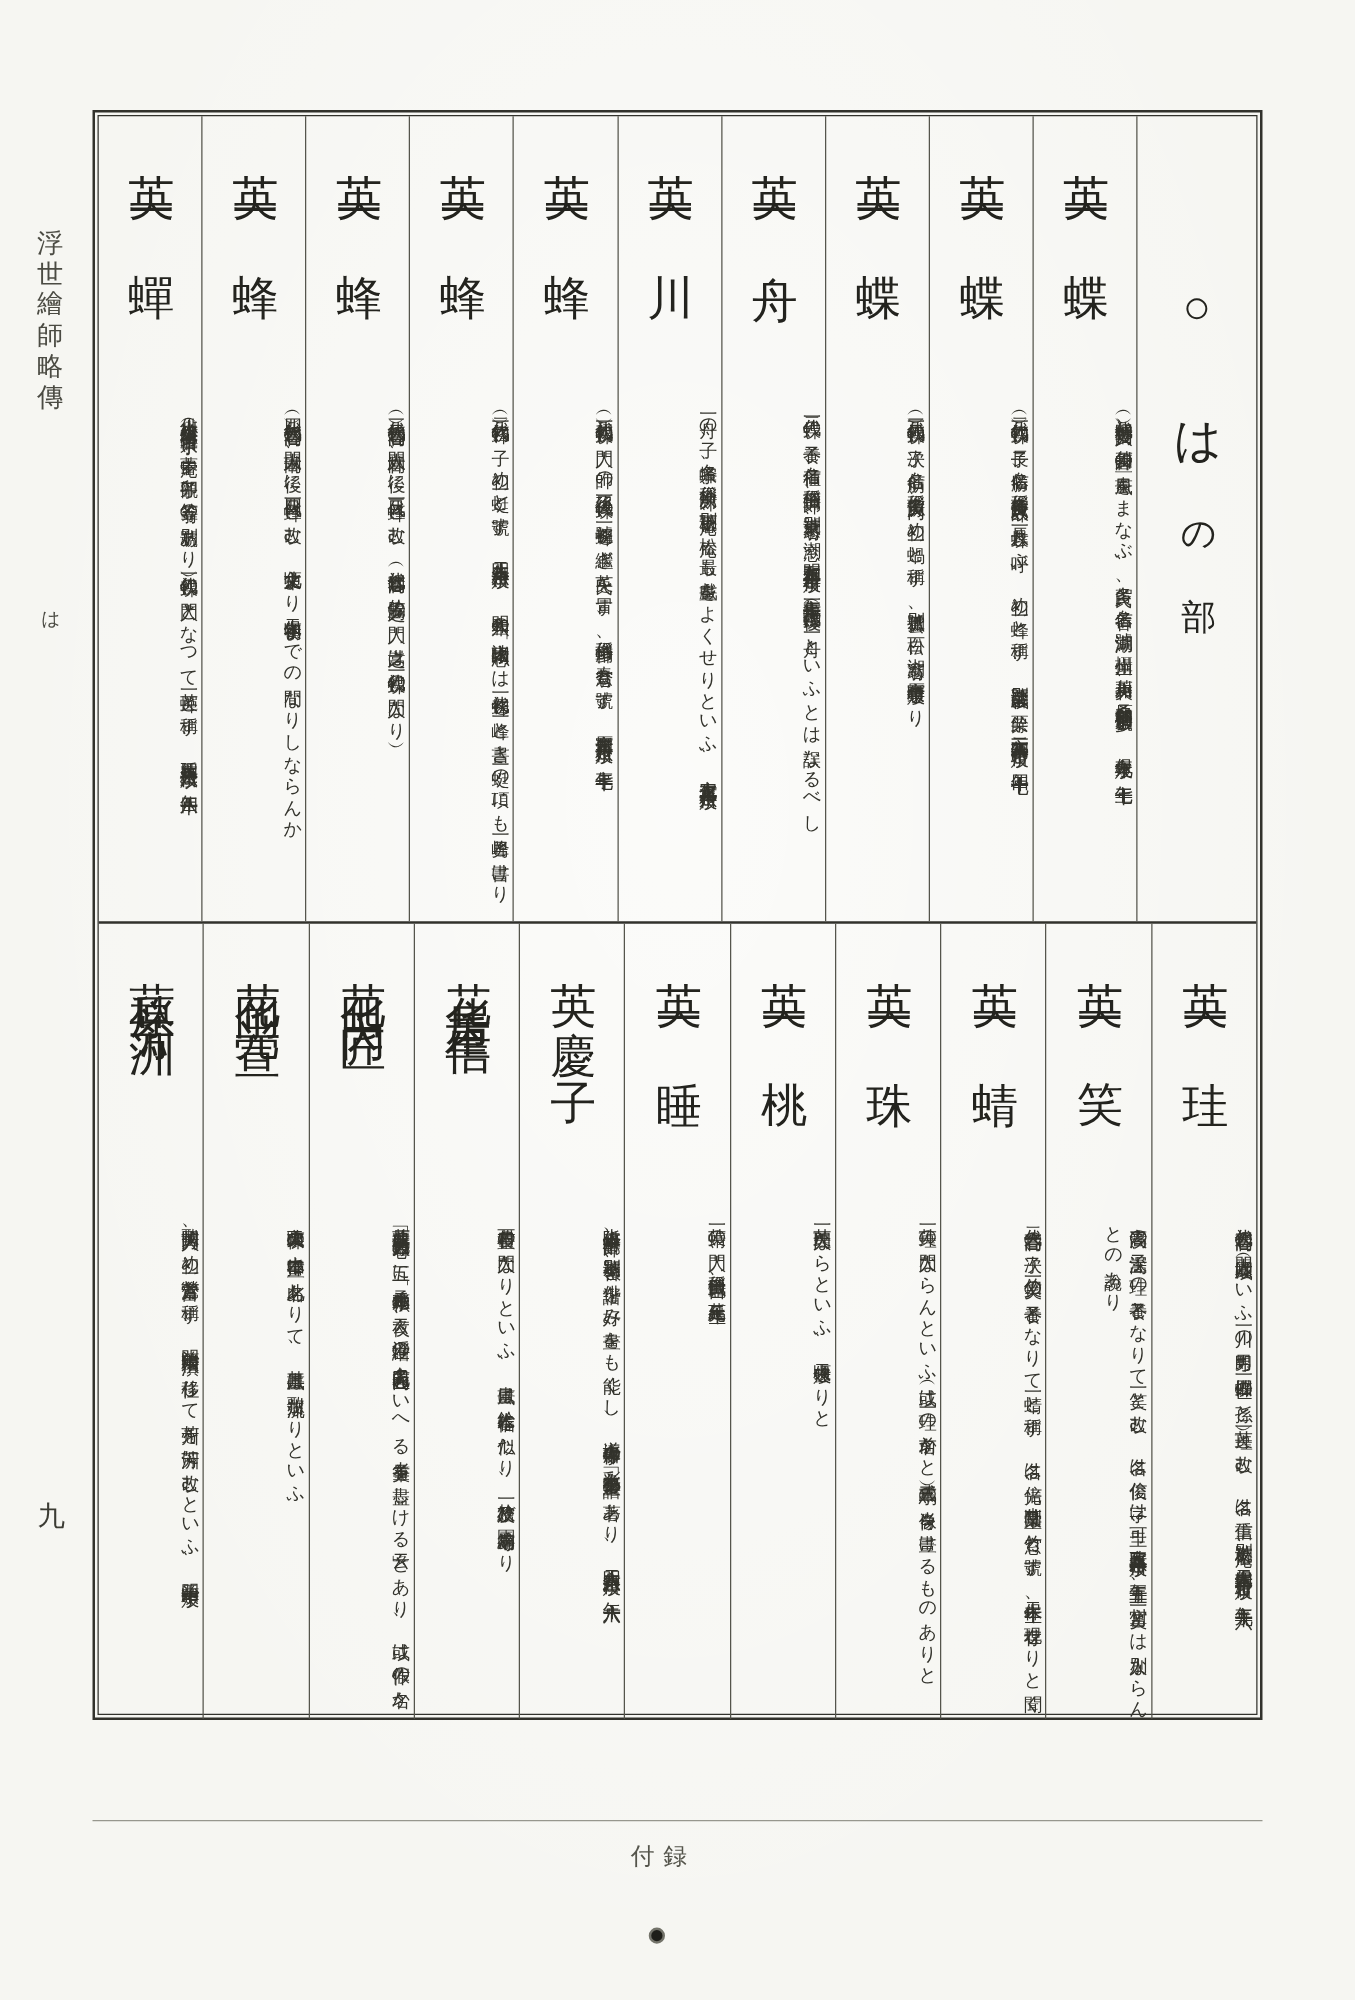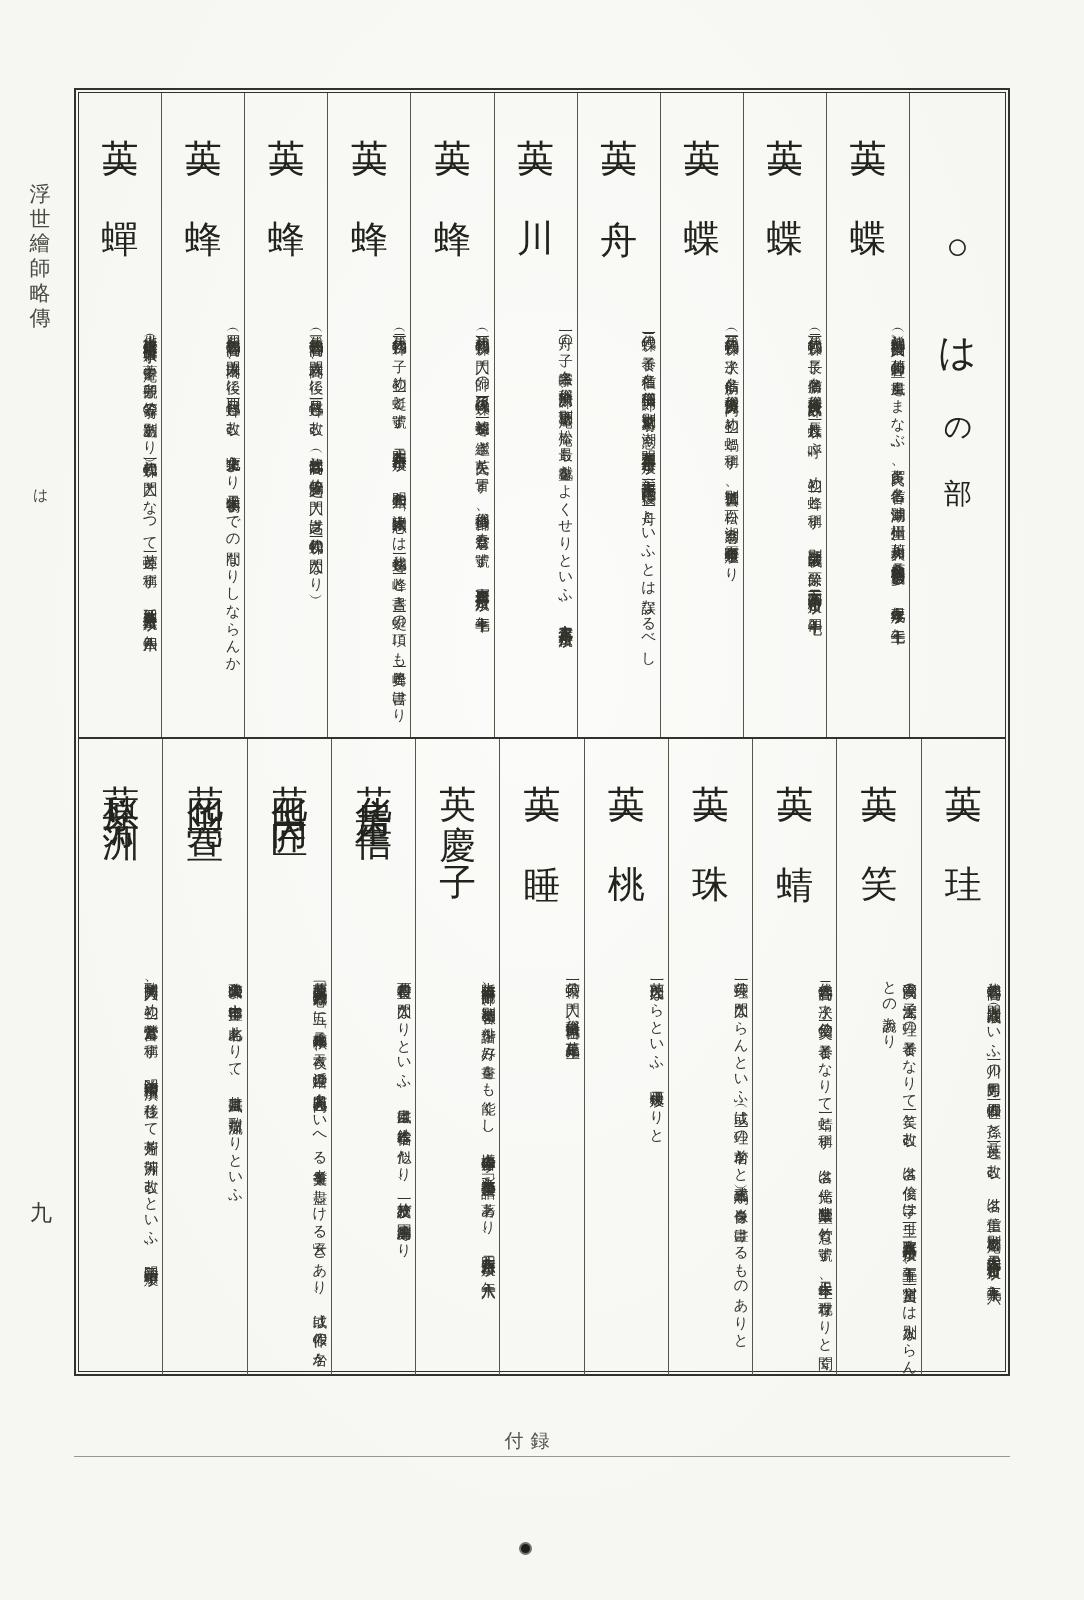--- a/index.html
+++ b/index.html
@@ -77,21 +77,21 @@
     position:absolute;left:30px;top:1198px;
     font-size:22px;color:#3c3c34;
   }
 
   
   .footer-rule{
     position:absolute;left:74px;top:1456px;width:936px;height:1px;
     background:#97978e;
   }
   .appendix-label{
-    position:absolute;left:527px;top:1428px;transform:translateX(-50%);
+    position:absolute;left:527px;top:1472px;transform:translateX(-50%);
     font-size:19px;letter-spacing:7px;color:#55554c;text-indent:7px;
   }
   .printer-mark{
     position:absolute;left:519px;top:1542px;
     width:9px;height:9px;border-radius:50%;
     background:#1e1e19;border:2px solid #73736a;
   }
 </style>
 </head>
 <body>

